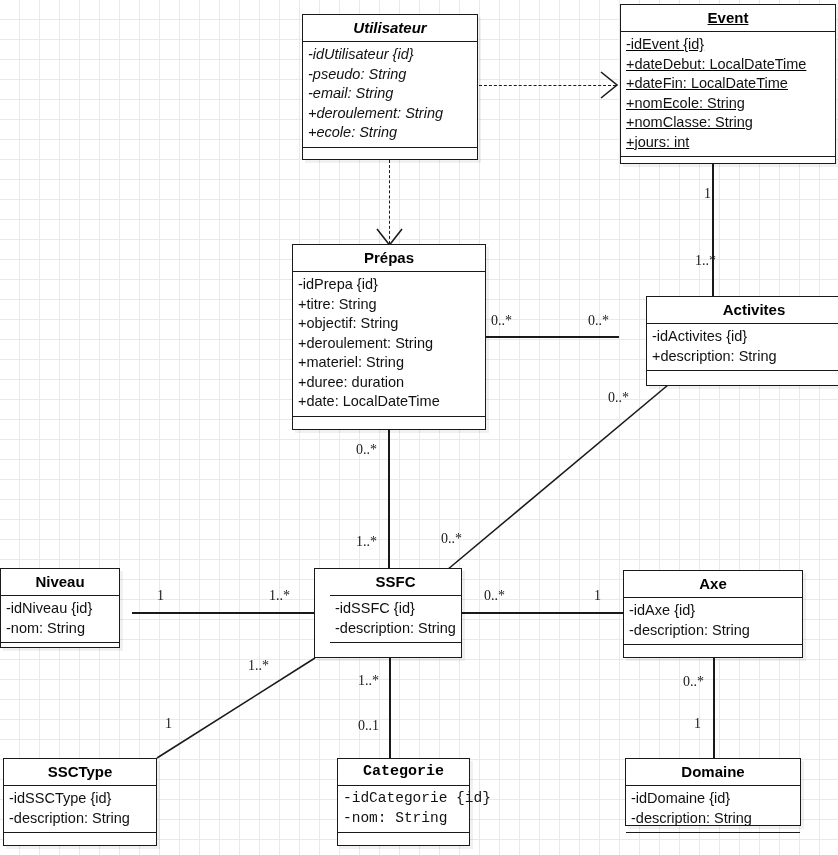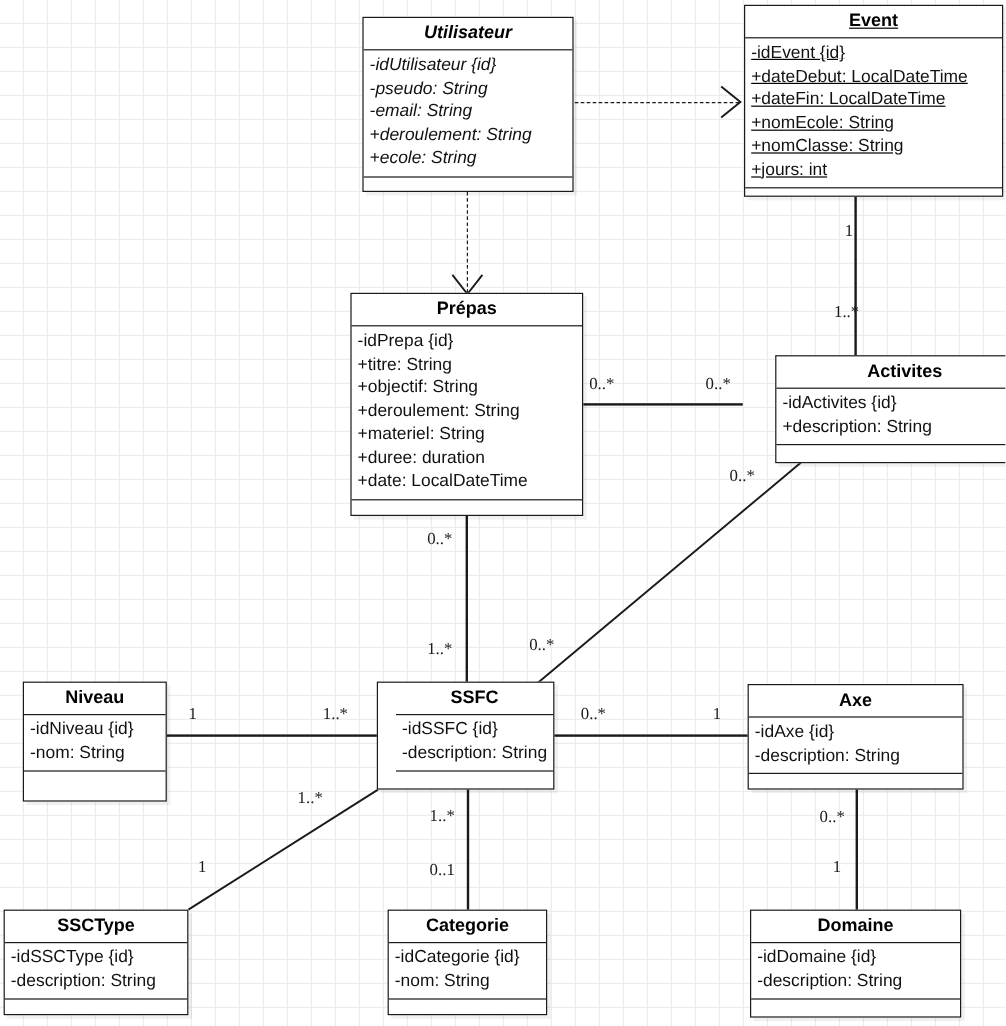--- a/index.html
+++ b/index.html
@@ -192,21 +192,21 @@
 
   <div class="uml-class" style="left:646px; top:296px; width:216px; height:90px;">
     <div class="uml-title">Activites</div>
     <div class="uml-attrs">
       <div class="attr">-idActivites {id}</div>
       <div class="attr">+description: String</div>
     </div>
     <div class="uml-methods"></div>
   </div>
 
-  <div class="uml-class" style="left:19px; top:568px; width:120px; height:100px;">
+  <div class="uml-class" style="left:0; top:568px; width:120px; height:80px;">
     <div class="uml-title">Niveau</div>
     <div class="uml-attrs">
       <div class="attr">-idNiveau {id}</div>
       <div class="attr">-nom: String</div>
     </div>
     <div class="uml-methods"></div>
   </div>
 
   <div class="uml-class" style="left:314px; top:568px; width:148px; height:90px;padding-left:15px;">
     <div class="uml-title">SSFC</div>
@@ -228,30 +228,30 @@
 
   <div class="uml-class" style="left:3px; top:758px; width:154px; height:88px;">
     <div class="uml-title">SSCType</div>
     <div class="uml-attrs">
       <div class="attr">-idSSCType {id}</div>
       <div class="attr">-description: String</div>
     </div>
     <div class="uml-methods"></div>
   </div>
 
-  <div class="uml-class" style="left:323px; top:758px; width:133px; height:88px;">
+  <div class="uml-class" style="left:337px; top:758px; width:133px; height:88px;font-family:Liberation Mono, monospace;">
     <div class="uml-title">Categorie</div>
     <div class="uml-attrs">
       <div class="attr">-idCategorie {id}</div>
       <div class="attr">-nom: String</div>
     </div>
     <div class="uml-methods"></div>
   </div>
 
-  <div class="uml-class" style="left:625px; top:758px; width:176px; height:90px;">
+  <div class="uml-class" style="left:625px; top:758px; width:176px; height:68px;">
     <div class="uml-title">Domaine</div>
     <div class="uml-attrs">
       <div class="attr">-idDomaine {id}</div>
       <div class="attr">-description: String</div>
     </div>
     <div class="uml-methods"></div>
   </div>
 
 </div>
 

